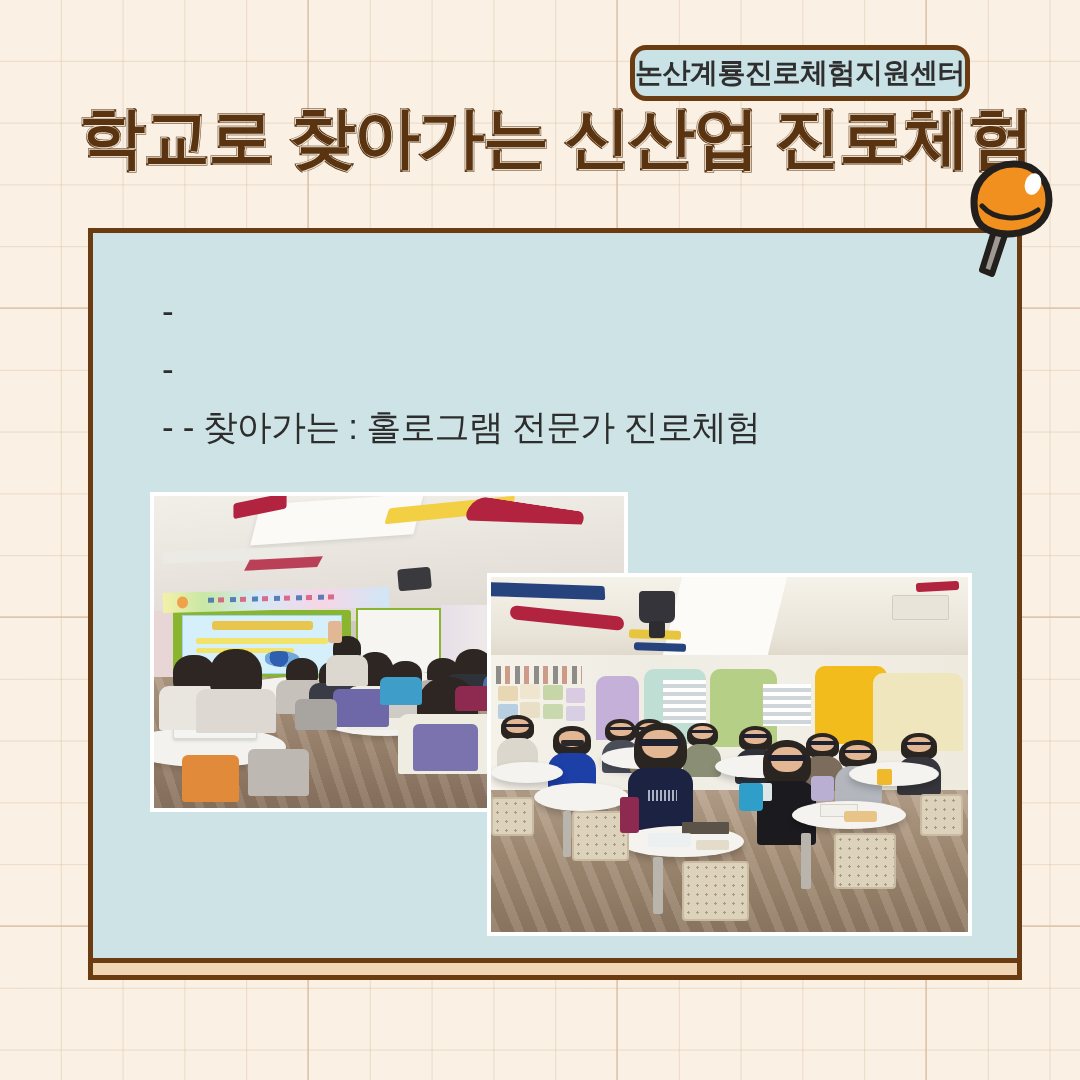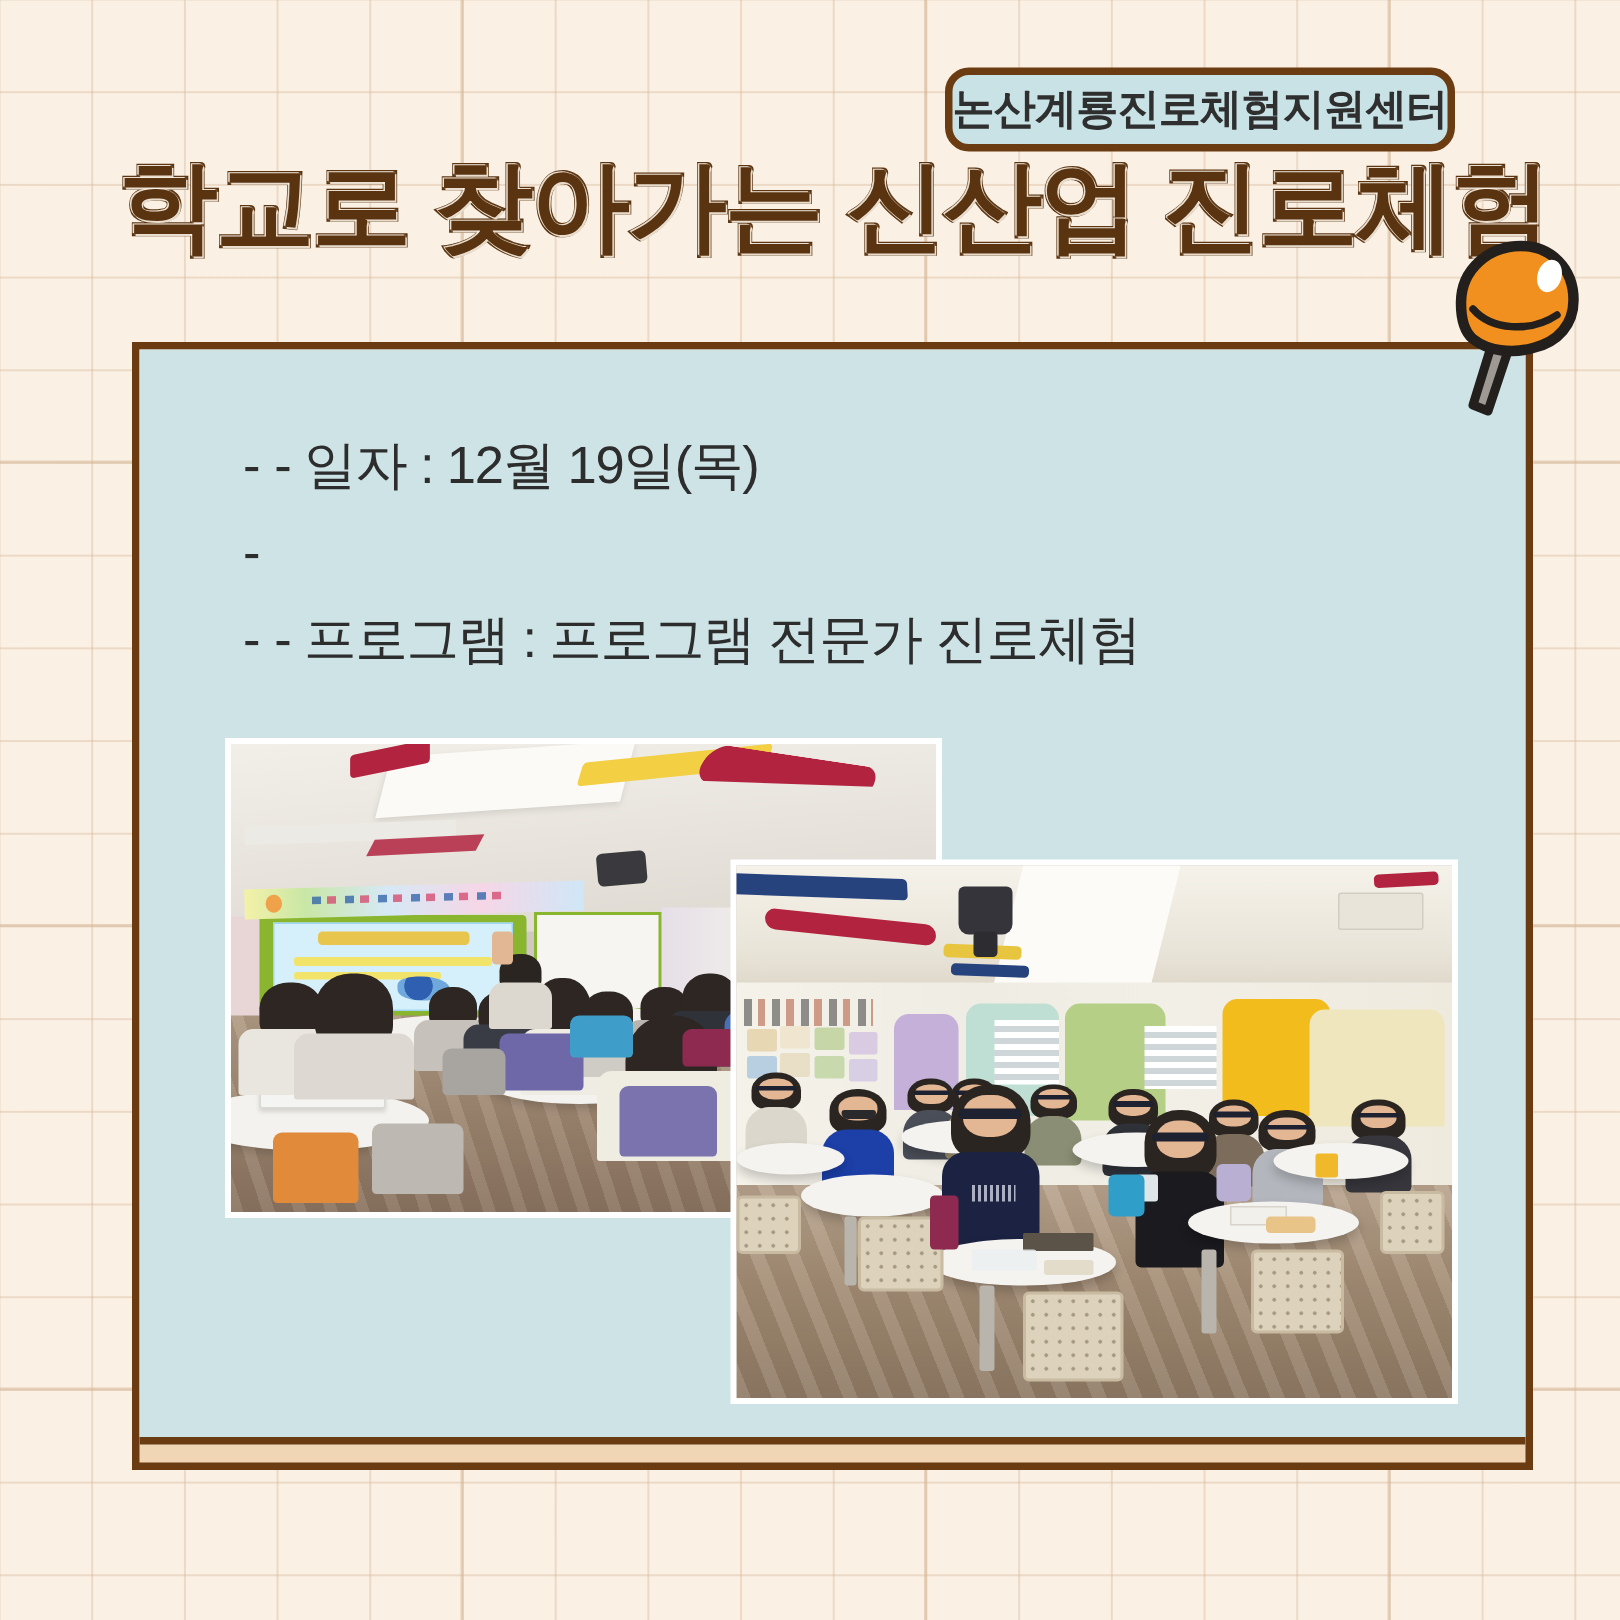--- a/index.html
+++ b/index.html
@@ -410,28 +410,27 @@
 
     <path d="M34 48 C46 62 72 64 90 52" fill="none" stroke="#231f1c" stroke-width="5" stroke-linecap="round"></path>
 
     <ellipse cx="85" cy="26" rx="8" ry="11" fill="#ffffff" transform="rotate(18 85 26)"></ellipse>
   </svg>
 </div>
 
 <div id="info-list">
   <div class="info-row">
     <span class="info-dash">-</span>
-    <span>- 일자 : 12월 19일(목)</span>
   </div>
   <div class="info-row">
     <span class="info-dash">-</span>
   </div>
   <div class="info-row">
     <span class="info-dash">-</span>
-    <span>- 프로그램 : 프로그램 전문가 진로체험</span>
+    <span>- 찾아가는 : 홀로그램 전문가 진로체험</span>
   </div>
 </div>
 
 <div class="photo" id="photo-one">
   <div class="photo-inner">
     <div class="p1-ceiling"></div>
     <div class="p1-panel-a"></div>
     <div class="p1-panel-b"></div>
     <div class="p1-panel-c"></div>
     <div class="p1-panel-d"></div>

